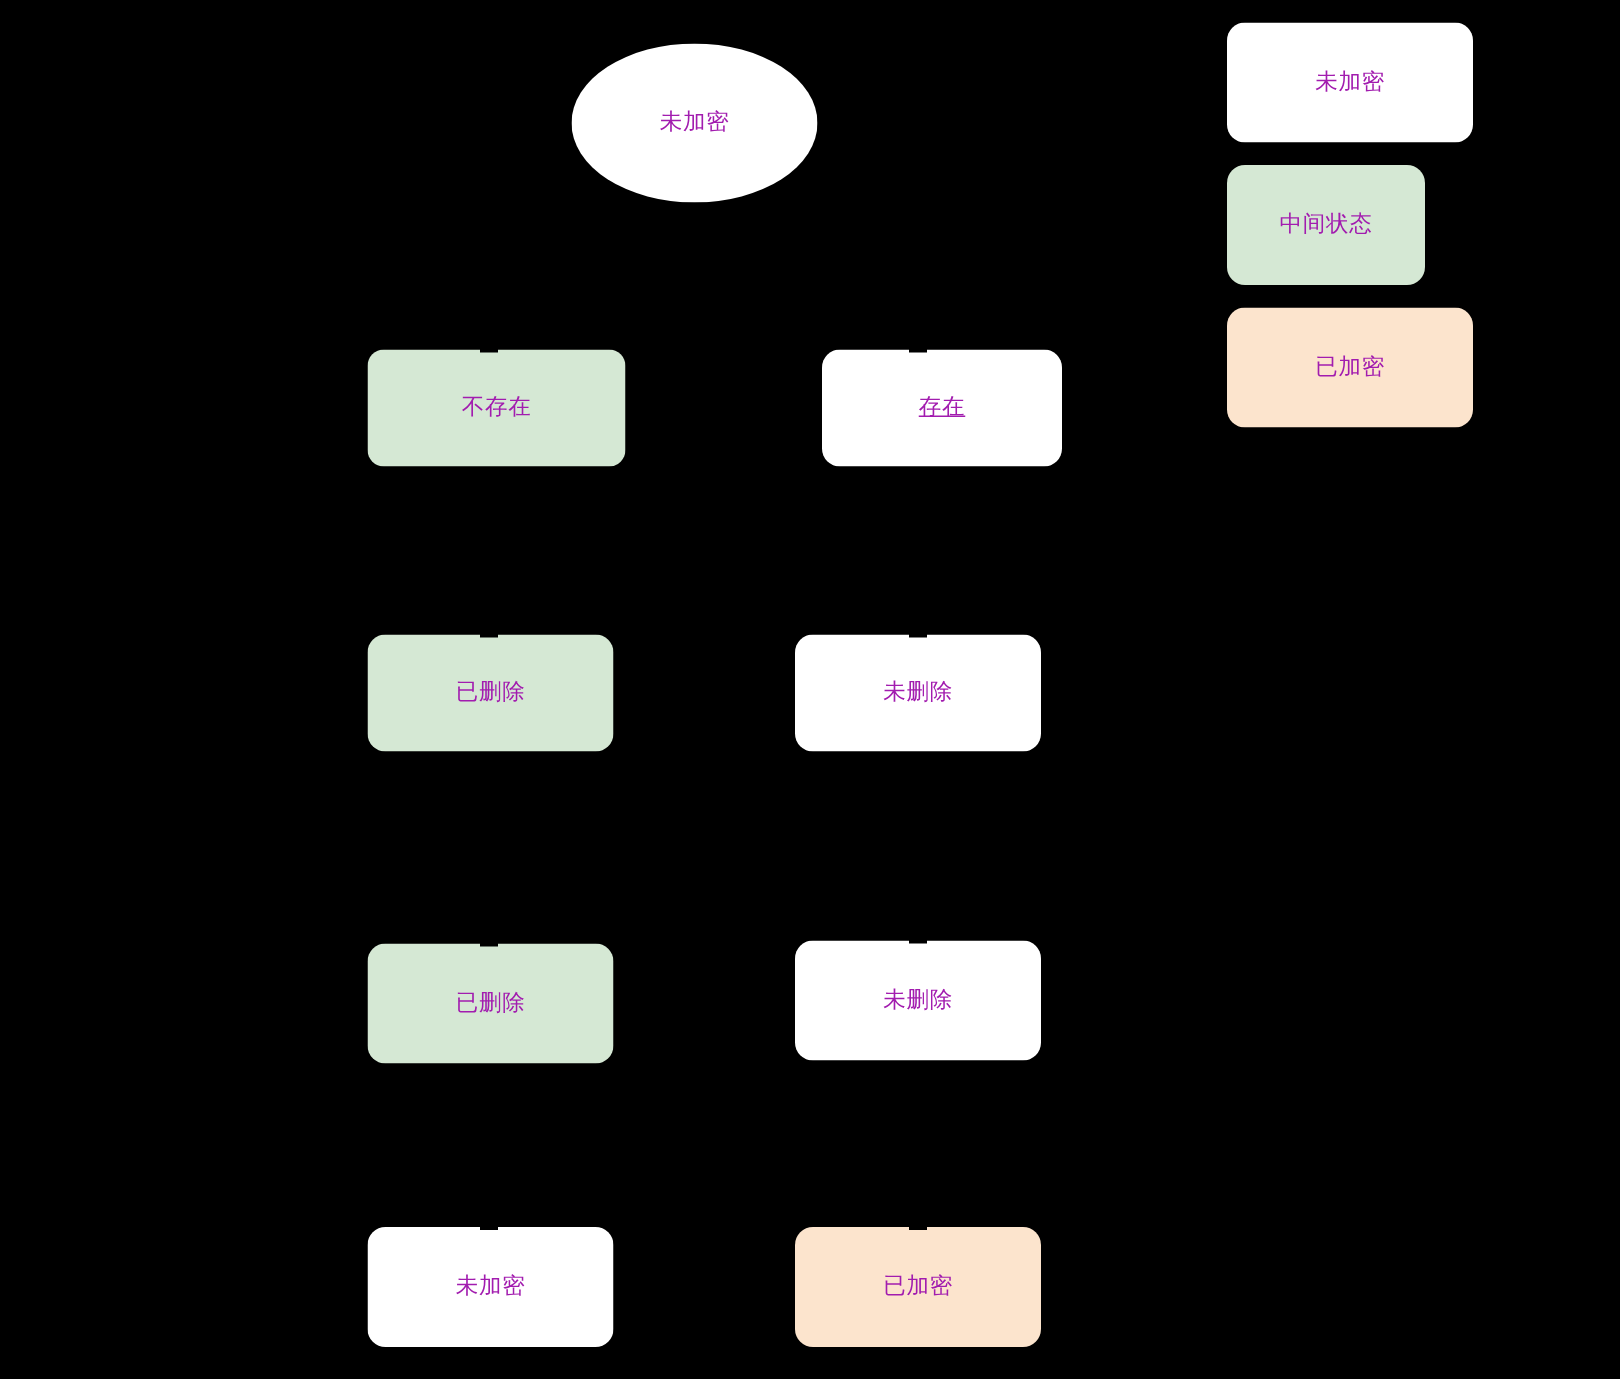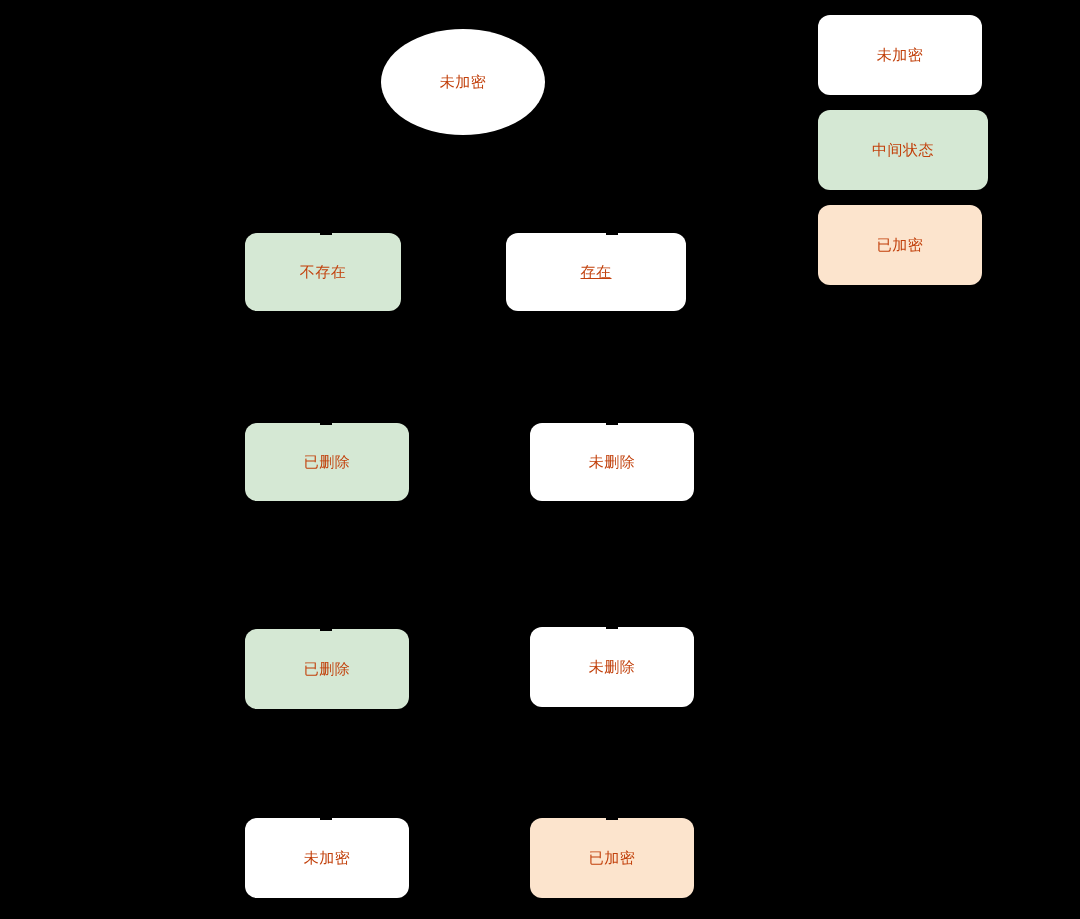--- a/index.html
+++ b/index.html
@@ -22,21 +22,21 @@
   
   .node {
     position: absolute;
     box-sizing: border-box;
     display: flex;
     align-items: center;
     justify-content: center;
     text-align: center;
     font-size: 15px;
     line-height: 1.25;
-    color: #c2410c;
+    color: #a21caf;
     letter-spacing: 0.5px;
     user-select: none;
   }
 
   .node.rect {
     border-radius: 12px;
     border: 1px solid transparent;
   }
 
   .node.ellipse {
@@ -70,25 +70,25 @@
 </style>
 </head>
 <body>
 
 <div id="canvas">
 
   <div class="node ellipse fill-white" style="left:381px; top:29px; width:164px; height:106px;">
     <span>未加密</span>
   </div>
 
-  <div class="node rect fill-green" style="left:245px; top:233px; width:156px; height:78px;">
+  <div class="node rect fill-green" style="left:245px; top:233px; width:172px; height:78px;border-radius:11px;">
     <span>不存在</span>
   </div>
 
-  <div class="node rect fill-white" style="left:506px; top:233px; width:180px; height:78px;text-decoration:underline;">
+  <div class="node rect fill-white" style="left:548px; top:233px; width:160px; height:78px;text-decoration:underline;">
     <span>存在</span>
   </div>
 
   <div class="node rect fill-green" style="left:245px; top:423px; width:164px; height:78px;">
     <span>已删除</span>
   </div>
 
   <div class="node rect fill-white" style="left:530px; top:423px; width:164px; height:78px;">
     <span>未删除</span>
   </div>
@@ -108,21 +108,21 @@
   <div class="node rect fill-orange" style="left:530px; top:818px; width:164px; height:80px;">
     <span>已加密</span>
   </div>
 
   <div id="legend" style="left:818px; top:15px; width:164px; height:275px;">
 
     <div class="node rect fill-white" style="left:0px; top:0px; width:164px; height:80px;">
       <span>未加密</span>
     </div>
 
-    <div class="node rect fill-green" style="left:0px; top:95px; width:170px; height:80px;">
+    <div class="node rect fill-green" style="left:0px; top:95px; width:132px; height:80px;">
       <span>中间状态</span>
     </div>
 
     <div class="node rect fill-orange" style="left:0px; top:190px; width:164px; height:80px;">
       <span>已加密</span>
     </div>
   </div>
 
   <div class="arrow-notch" style="left:320px; top:231px; width:12px; height:4px;"></div>
   <div class="arrow-notch" style="left:606px; top:231px; width:12px; height:4px;"></div>

